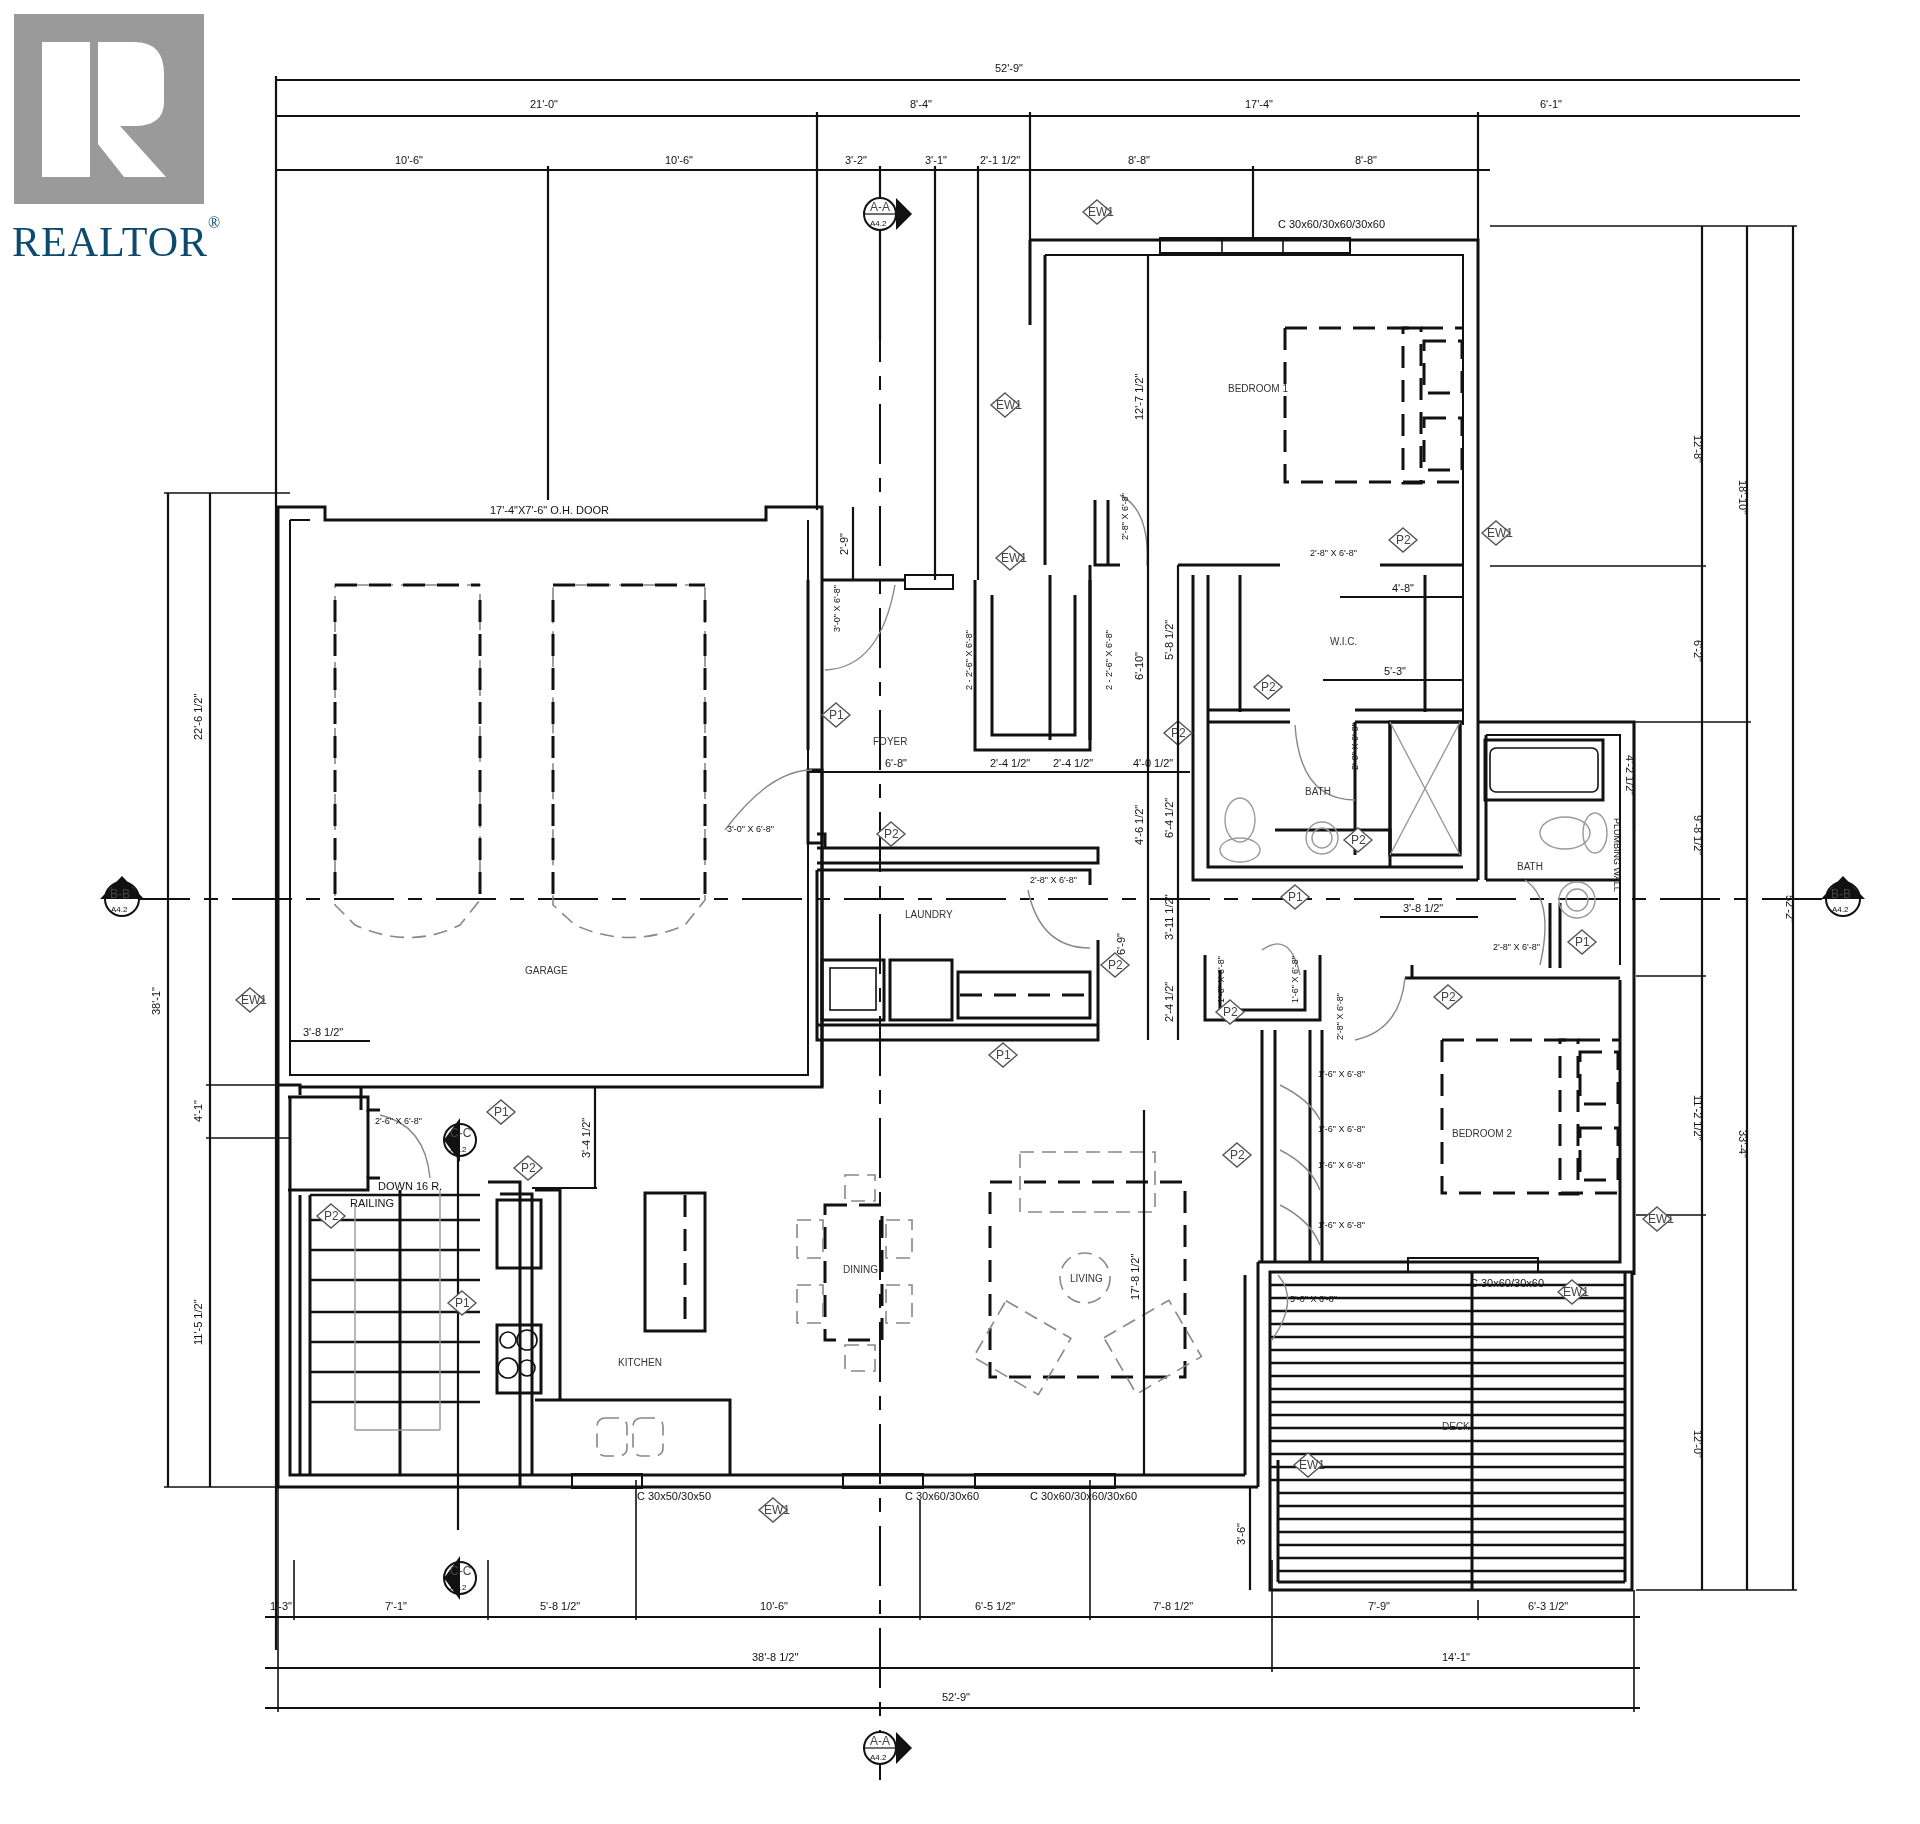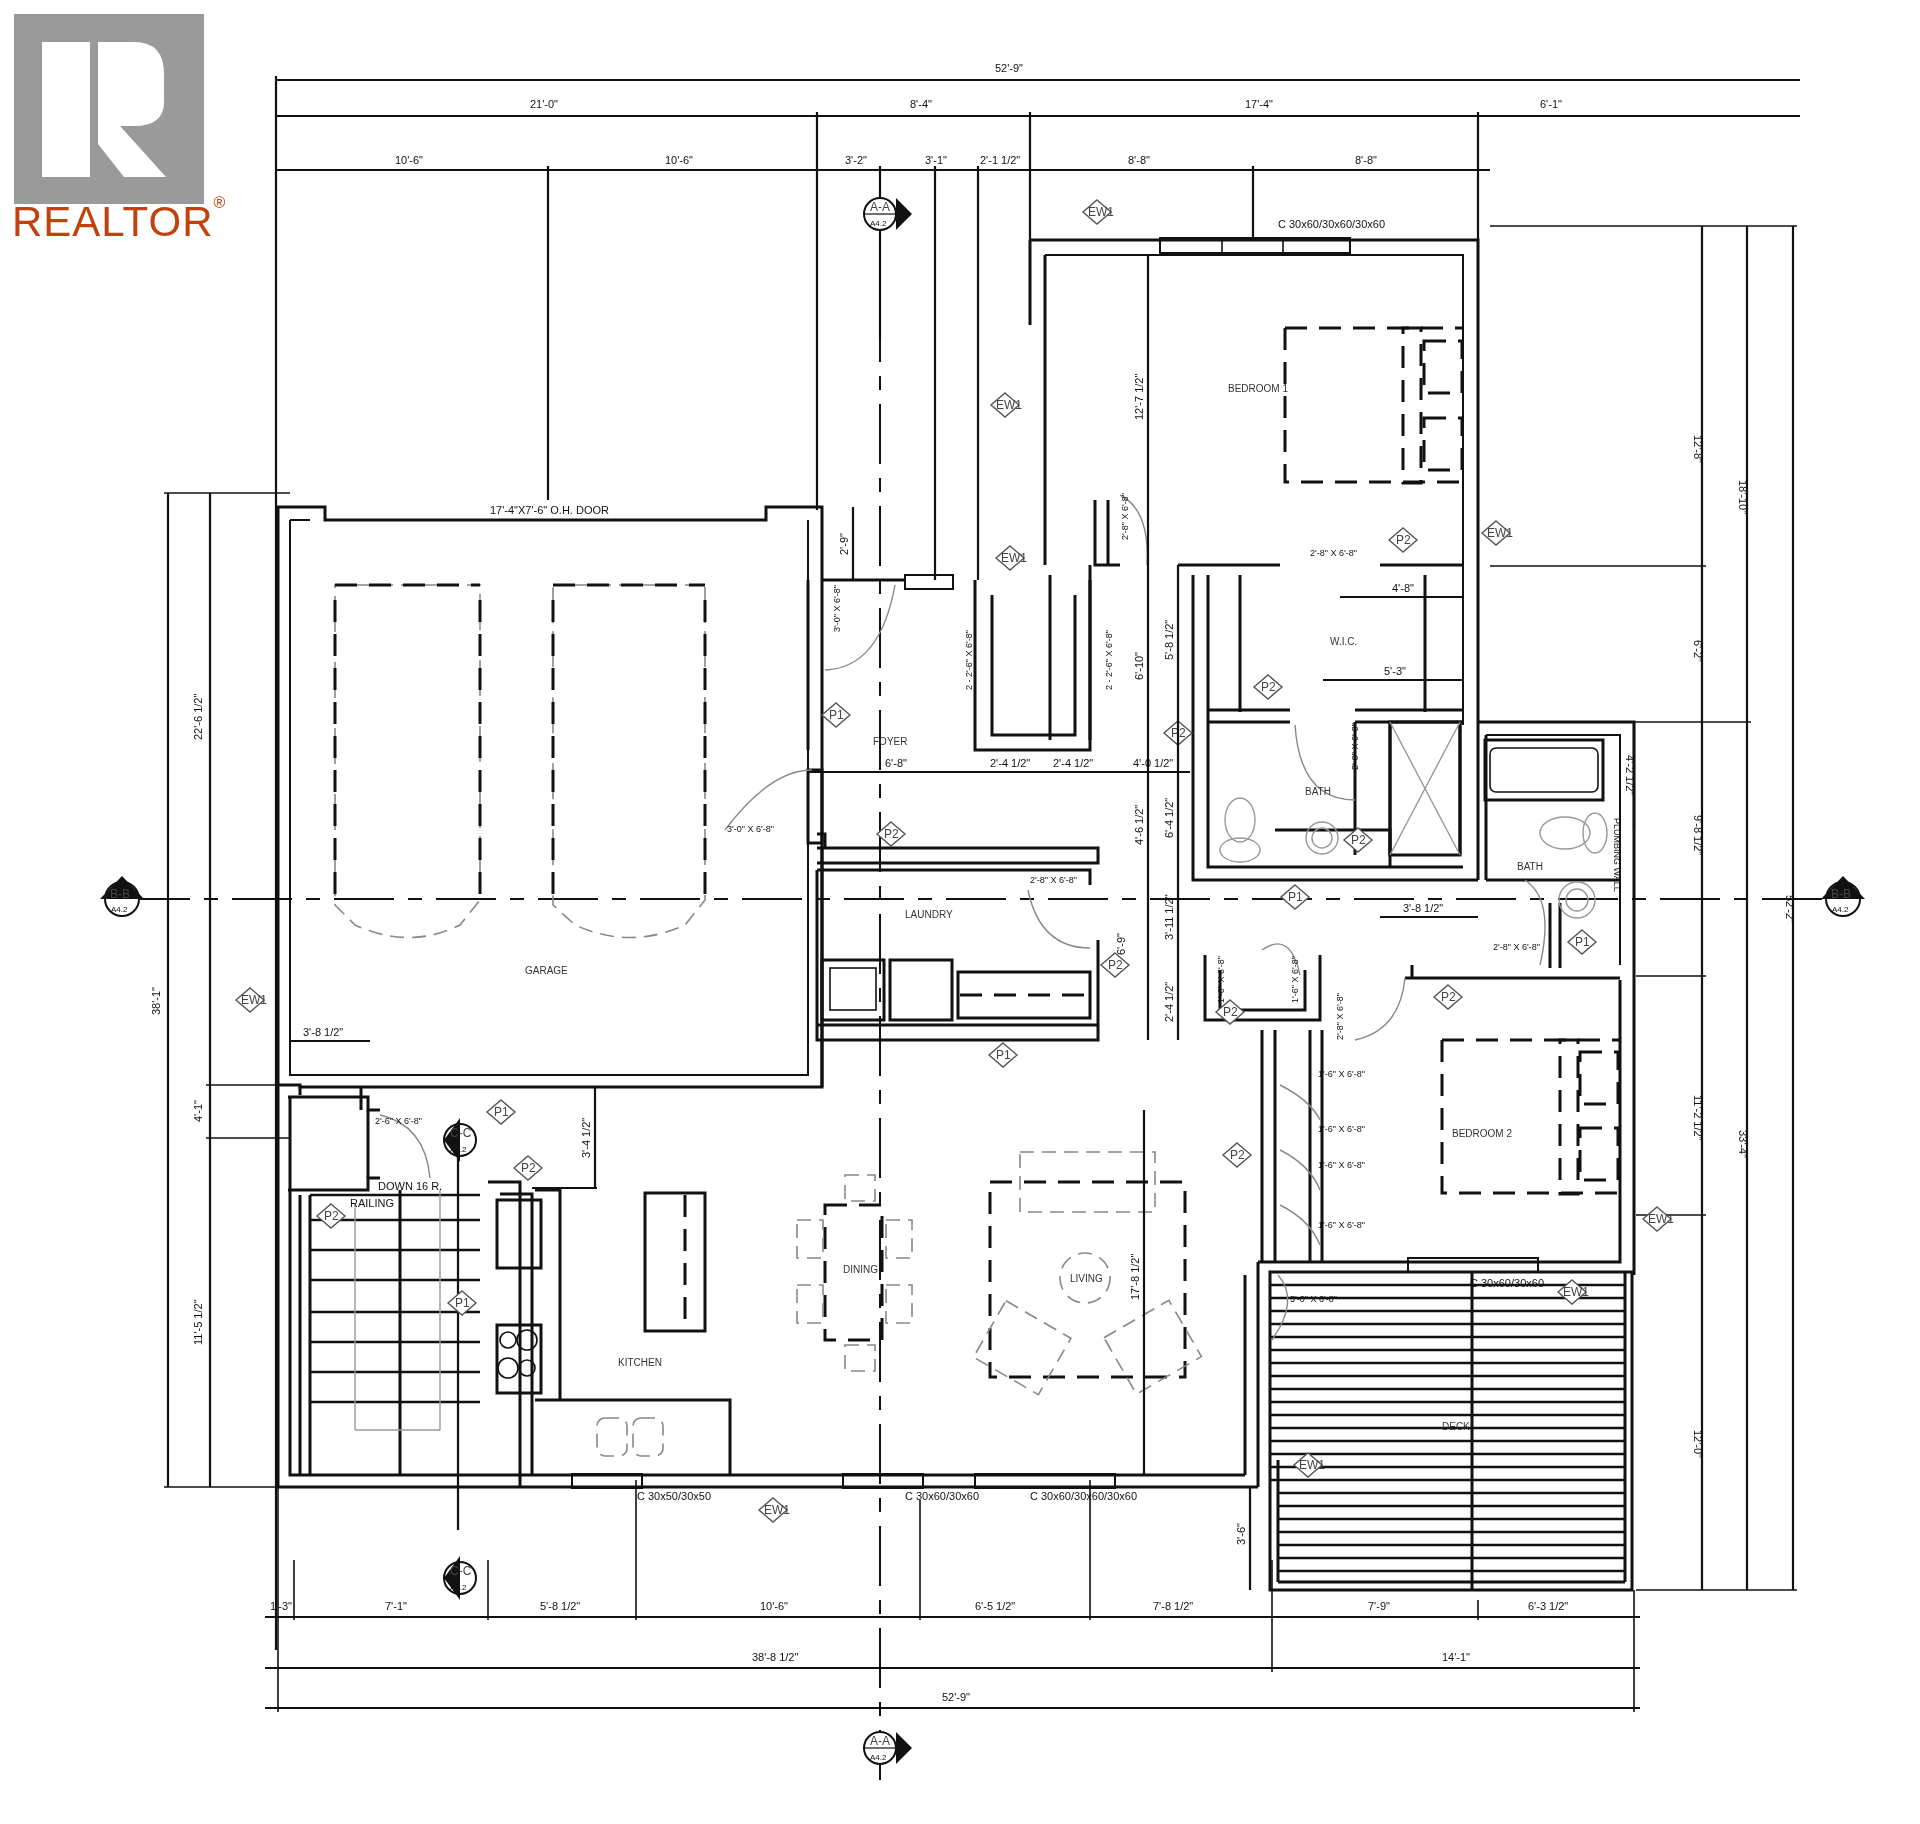--- a/index.html
+++ b/index.html
@@ -15,21 +15,21 @@
   .axis { stroke:#111; stroke-width:2; fill:none; stroke-dasharray:60 14 14 14; }
   .arc { stroke:#888; stroke-width:1.4; fill:none; }
   .deck { stroke:#111; stroke-width:2.4; }
   text { font-family:"Liberation Sans", sans-serif; fill:#111; }
   .dt { font-size:11px; }
   .rt { font-size:10px; fill:#333; }
   .tag { font-size:12px; fill:#444; }
   .tagbox { fill:#fff; stroke:#555; stroke-width:1.4; }
   .logo-box { position:absolute; left:14px; top:14px; width:190px; height:190px; background:#9a9a9a; }
   .logo-r { position:absolute; left:14px; top:14px; width:190px; height:190px; }
-  .logo-word { position:absolute; left:12px; top:198px; font-size:42px; letter-spacing:1px; color:#c2410c; font-family:Liberation Sans, sans-serif; }
+  .logo-word { position:absolute; left:12px; top:218px; font-size:42px; letter-spacing:1px; color:#0c4a6e; font-family:Liberation Serif, serif; }
   .logo-word sup { font-size:16px; vertical-align:top; position:relative; top:-4px; }
 </style>
 </head>
 <body>
 
 <div class="logo-box"></div>
 <svg class="logo-r" viewBox="0 0 190 190">
   <rect x="28" y="28" width="48" height="135" fill="#fff"></rect>
   <path d="M84 28 H120 Q150 28 150 60 V88 Q150 112 120 112 H106 L152 163 H110 L84 130 Z" fill="#fff"></path>
 </svg>

